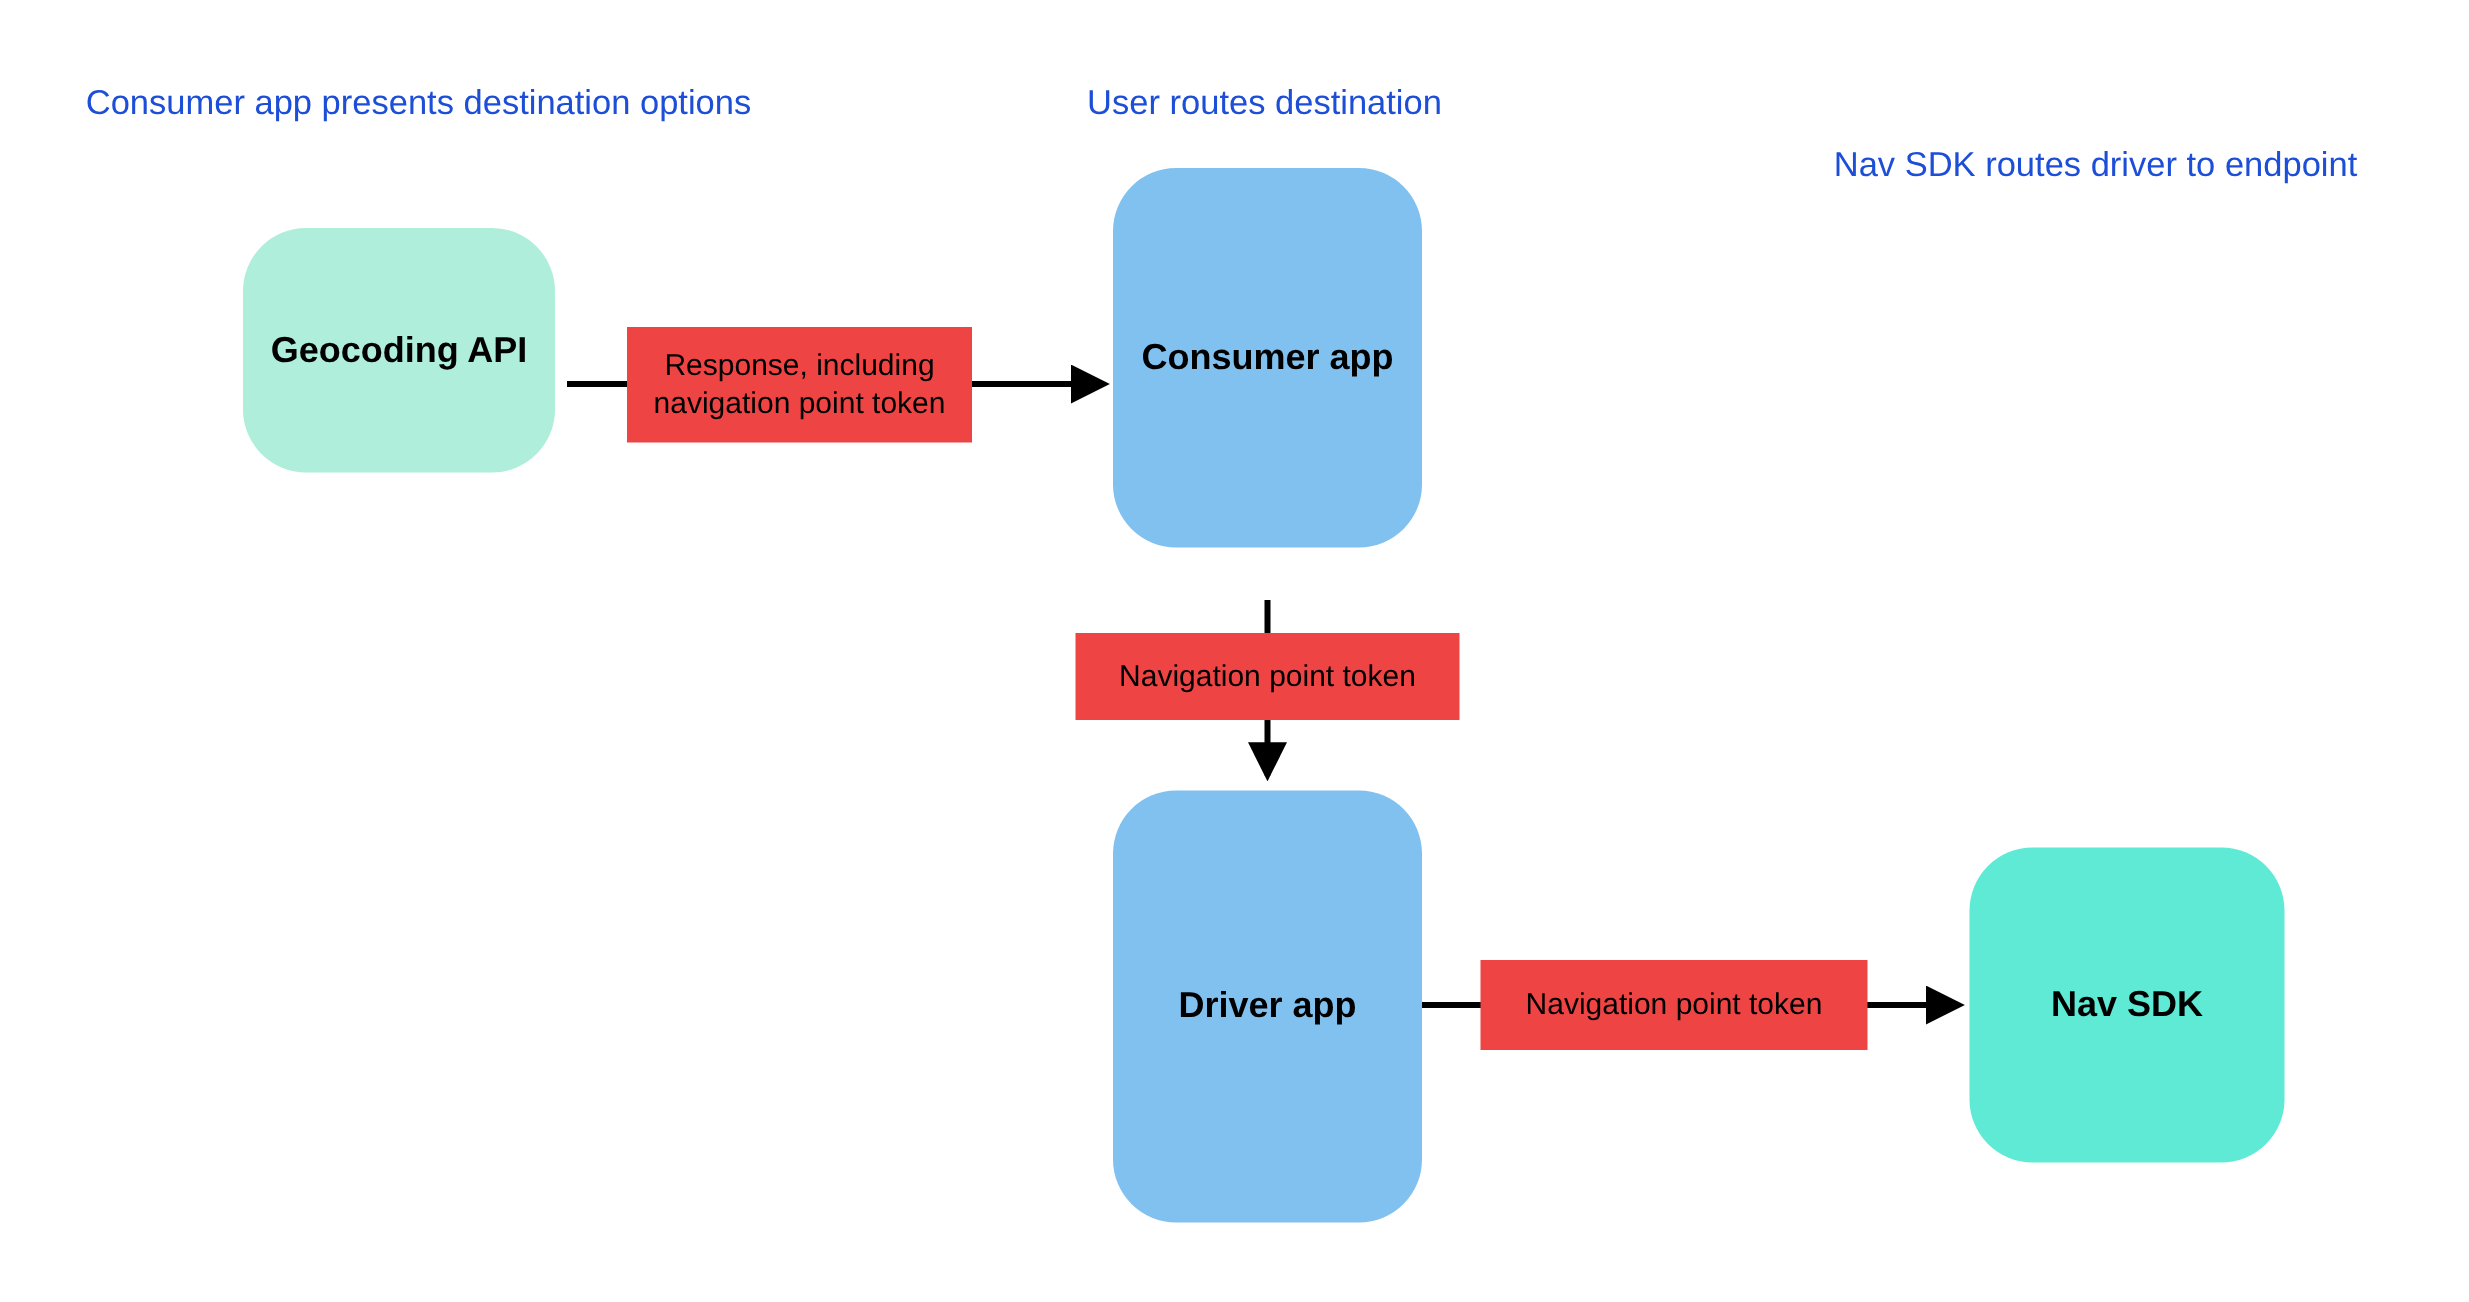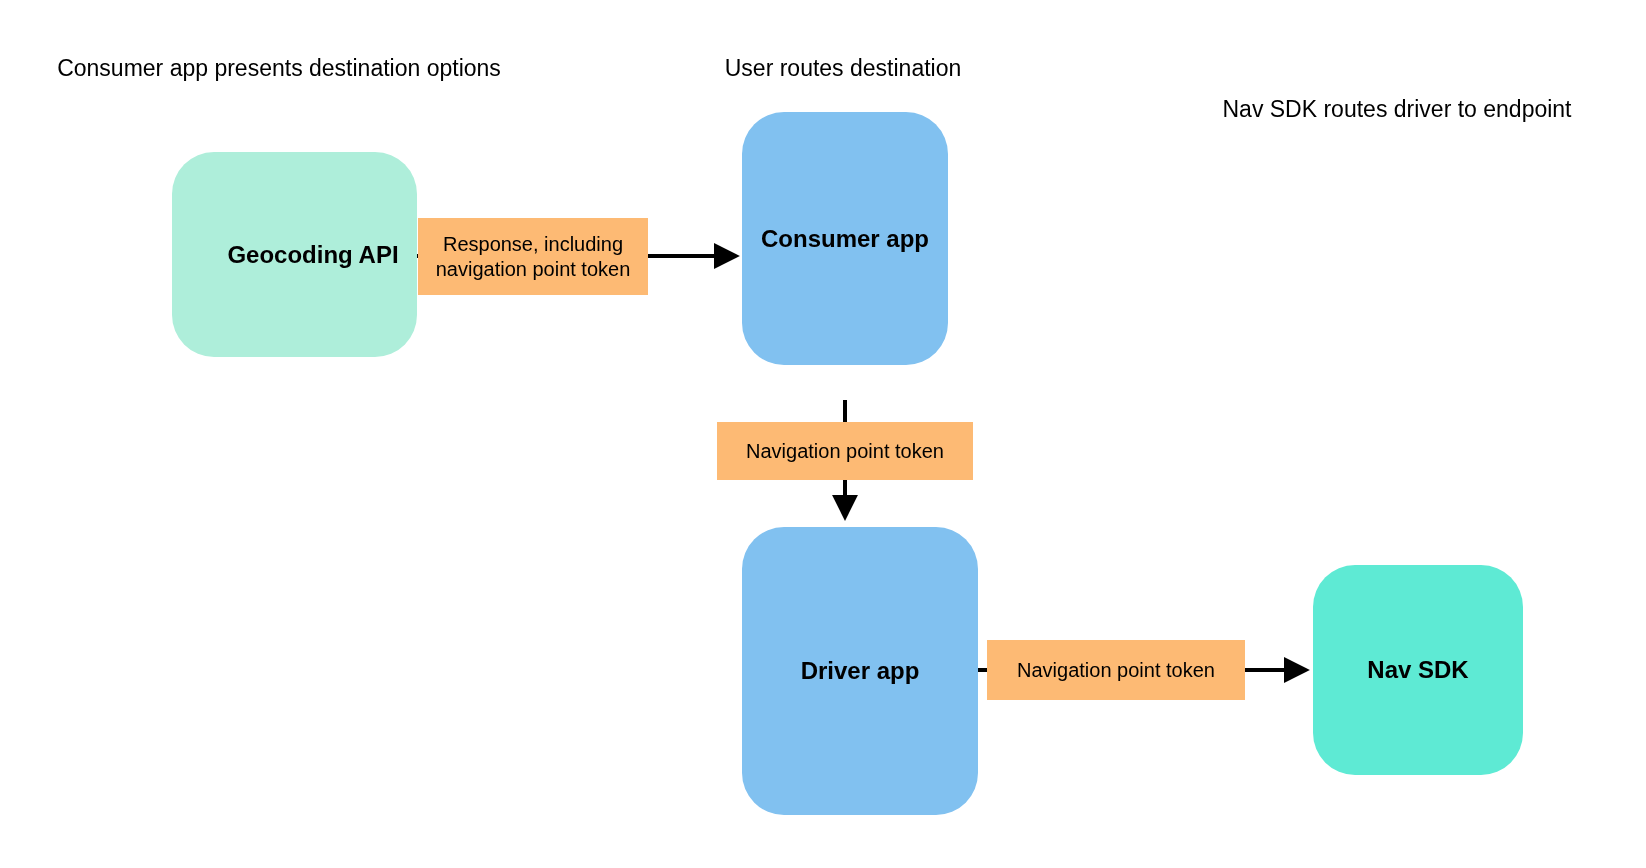--- a/index.html
+++ b/index.html
@@ -23,44 +23,44 @@
     height: 868px;
     pointer-events: none;
   }
   .col-header {
     position: absolute;
     top: 55px;
     transform: translateX(-50%);
     white-space: nowrap;
     font-size: 23px;
     line-height: 27px;
-    color: #000000;
+    color: #1d4ed8;
     text-align: center;
   }
   .col-header.h1 { left: 279px; }
   .col-header.h2 { left: 843px; }
   .col-header.h3 { left: 1397px; margin-top: 41px; }
   .node {
     position: absolute;
     display: flex;
     align-items: center;
     justify-content: center;
     border-radius: 42px;
     font-size: 24px;
     font-weight: 700;
     color: #000000;
     text-align: center;
   }
-  .node-geocoding { left: 172px; top: 152px; width: 208px; height: 205px; background: #aeeeda; padding-left: 37px; }
+  .node-geocoding { left: 162px; top: 152px; width: 208px; height: 163px; background: #aeeeda; }
   .node-consumer  { left: 742px; top: 112px; width: 206px; height: 253px; background: #81c1f0; }
-  .node-driver    { left: 742px; top: 527px; width: 236px; height: 288px; background: #81c1f0; }
+  .node-driver    { left: 742px; top: 527px; width: 206px; height: 288px; background: #81c1f0; }
   .node-navsdk    { left: 1313px; top: 565px; width: 210px; height: 210px; background: #5eead4; }
   .edge-label {
     position: absolute;
-    background: #fdba74;
+    background: #ef4444;
     display: flex;
     align-items: center;
     justify-content: center;
     text-align: center;
     font-size: 20px;
     line-height: 1.25;
     color: #000000;
     box-sizing: border-box;
     padding: 4px 10px;
   }

